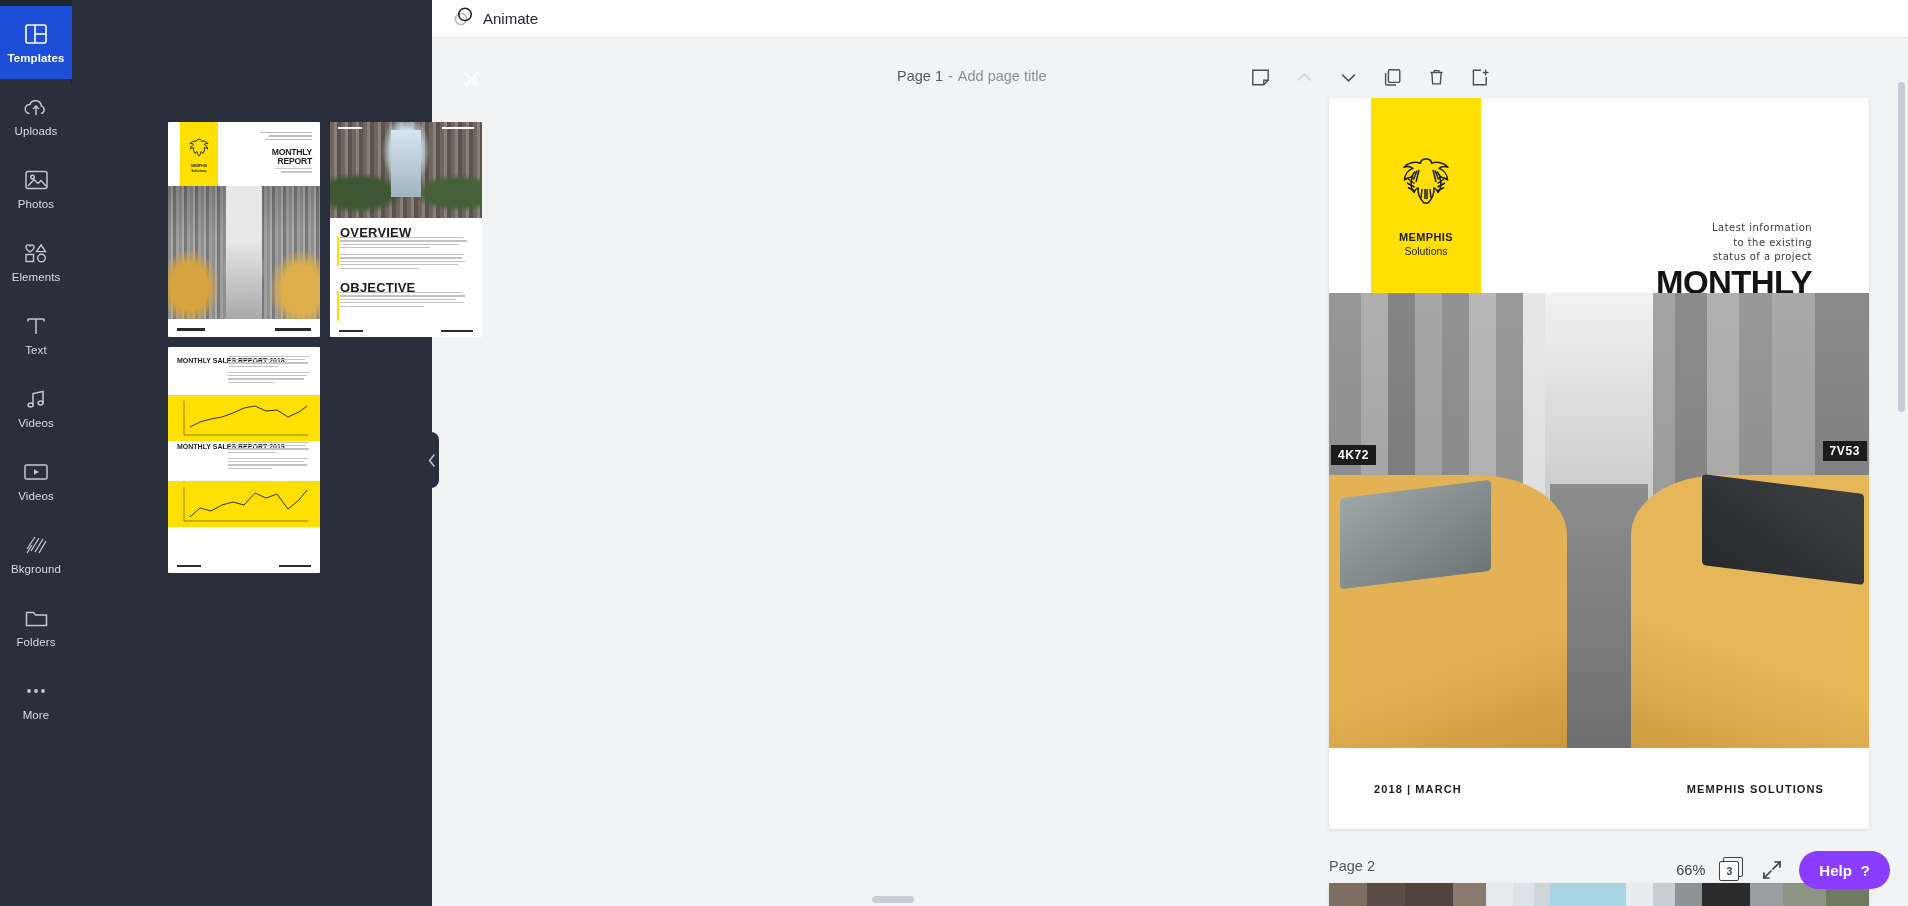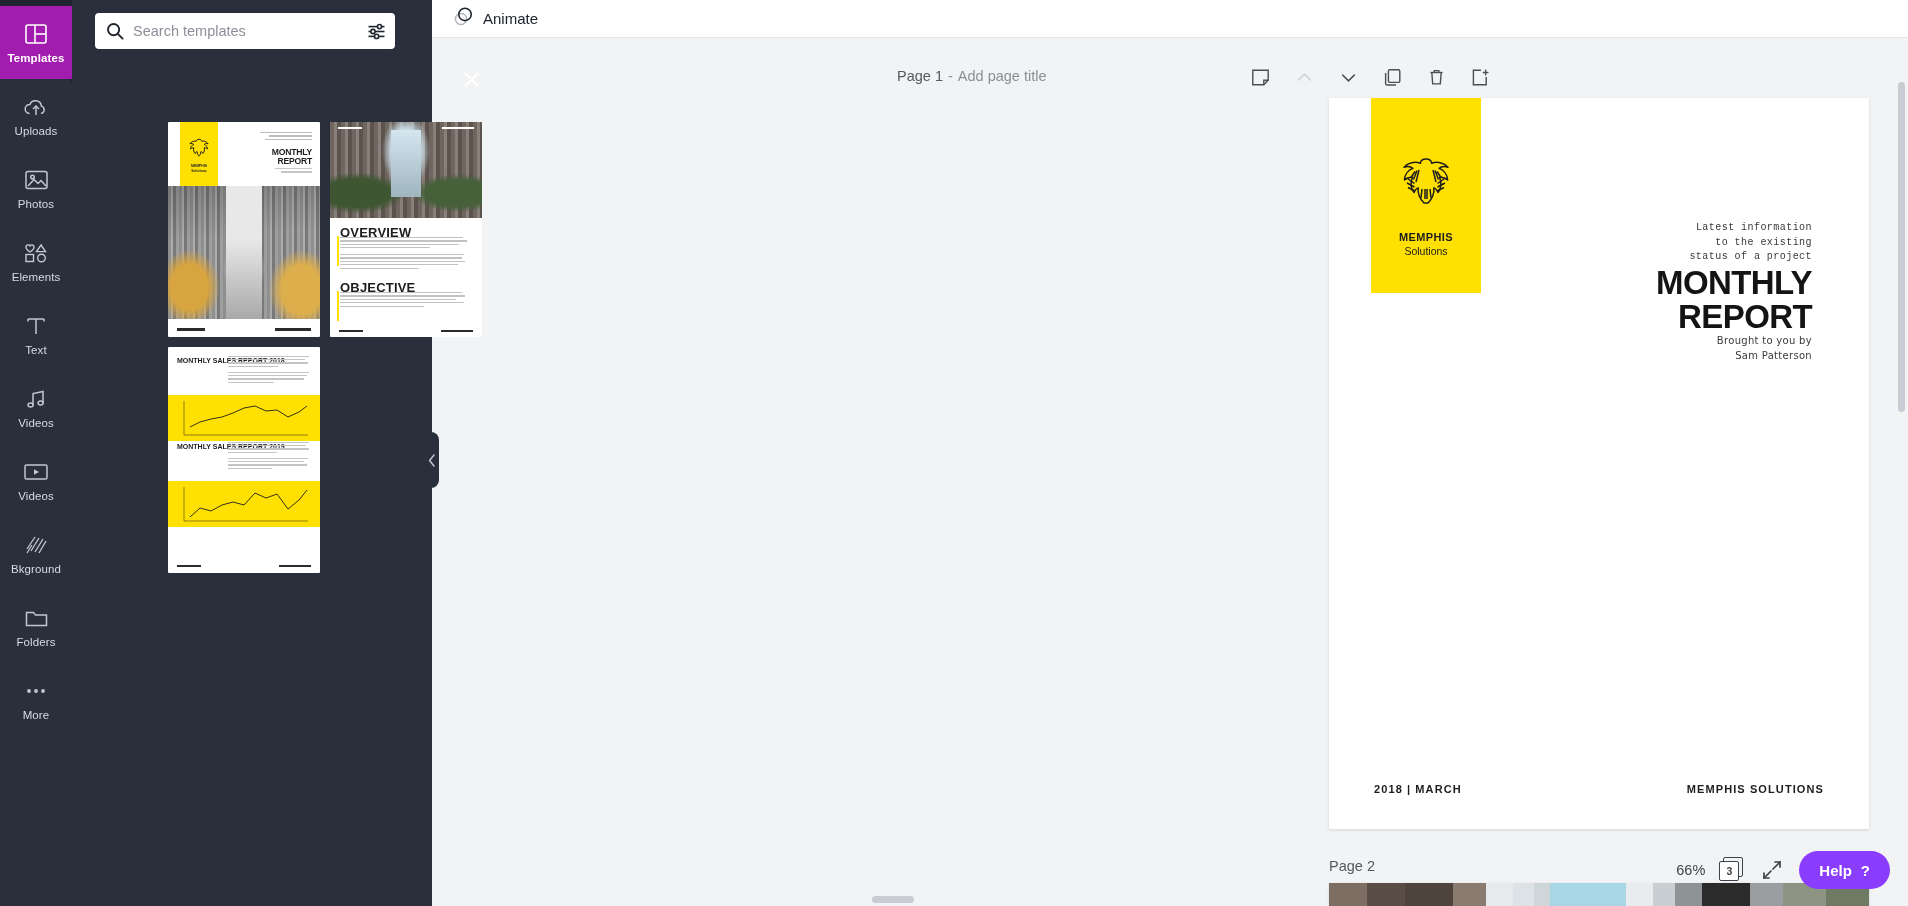--- a/index.html
+++ b/index.html
@@ -19,21 +19,21 @@
     padding-top: 6px;
     z-index: 30;
   }
   .rail-item {
     width: 72px; height: 73px;
     display: flex; flex-direction: column;
     align-items: center; justify-content: center;
     color: #c3c7d1; cursor: pointer;
     position: relative;
   }
-  .rail-item.active { background: #a21caf; }
+  .rail-item.active { background: #1d4ed8; }
   .rail-label { font-size: 11.5px; margin-top: 5px; letter-spacing: .1px; color:#d7dae2; }
   .rail-item.active .rail-label { color: #ffffff; font-weight: 600; }
   .rail-ico { width: 26px; height: 26px; display:flex; align-items:center; justify-content:center; }
   .rail-ico svg { display:block; }
 
   
   #rail-round {
     position:absolute; left:0; top:73px; width:72px; height:833px;
     background:#2a2f3c; border-top-right-radius:14px; z-index:-1;
   }
@@ -463,39 +463,20 @@
           <circle cx="11" cy="4" r="1.9"></circle>
           <circle cx="18" cy="4" r="1.9"></circle>
       </svg>
     </span>
     <span class="rail-label">More</span>
   </div>
 </div>
 
 <div id="panel">
 
-  <div id="search-wrap">
-    <span id="search-icon">
-      <svg width="18" height="18" viewBox="0 0 18 18" fill="none" stroke="#20242e" stroke-width="1.9">
-        <circle cx="7.6" cy="7.6" r="5.6"></circle>
-          <line x1="11.8" y1="11.8" x2="16.6" y2="16.6" stroke-linecap="round"></line>
-      </svg>
-    </span>
-    <input id="search-input" type="text" value="" placeholder="Search templates" style="">
-    <span id="filter-btn">
-      <svg width="19" height="19" viewBox="0 0 19 19" fill="none" stroke="#20242e" stroke-width="1.6">
-        <line x1="1.5" y1="4.6" x2="17.5" y2="4.6"></line>
-          <line x1="1.5" y1="9.5" x2="17.5" y2="9.5"></line>
-        <line x1="1.5" y1="14.4" x2="17.5" y2="14.4"></line>
-        <circle cx="12.5" cy="4.6" r="2.1" fill="#fff"></circle>
-          <circle cx="6" cy="9.5" r="2.1" fill="#fff"></circle>
-        <circle cx="9.6" cy="14.4" r="2.1" fill="#fff"></circle>
-      </svg>
-    </span>
-  </div>
 
 
   <div id="panel-close">
     <svg width="17" height="17" viewBox="0 0 17 17" stroke="#ffffff" stroke-width="1.9" stroke-linecap="round">
       <line x1="2.5" y1="2.5" x2="14.5" y2="14.5"></line>
         <line x1="14.5" y1="2.5" x2="2.5" y2="14.5"></line>
     </svg>
   </div>
 
   <div id="thumbs">
@@ -670,31 +651,41 @@
       <div id="d1-yellow">
         <svg id="d1-bird" viewBox="0 0 64 64">
           <g fill="none" stroke="#1d1d1d" stroke-width="1.5" stroke-linejoin="round">
             <path d="M32 6c-3.6 0-5.4 2.1-5.6 4.3-5.4-2.3-12.4-.7-16.4 3.9 4.2-1.2 7.2-.3 8.9 1.1-4.8 1.8-8.3 6.4-8.5 11.6 3-2.6 6-3 8.1-2.6-2.4 4.6-1.8 11.2 1.5 15.2 1.2-2.8 2.8-4.2 4.2-4.6-.8 5 1.8 11.3 5.8 15.1h4c4-3.8 6.6-10.1 5.8-15.1 1.4.4 3 1.8 4.2 4.6 3.3-4 3.9-10.6 1.5-15.2 2.1-.4 5.1 0 8.1 2.6-.2-5.2-3.7-9.8-8.5-11.6 1.7-1.4 4.7-2.3 8.9-1.1-4-4.6-11-6.2-16.4-3.9C37.4 8.1 35.6 6 32 6z"></path>
             <path d="M21 18.5l-4 6M23 17.5l-3.5 9M25 17l-3 12M13.5 25.5l7 5M13 30l7.5 4M14 34.5l7 3.5M43 18.5l4 6M41 17.5l3.5 9M39 17l3 12M50.5 25.5l-7 5M51 30l-7.5 4M50 34.5l-7 3.5M28 36l-1 9M31 36v10M33 36v10M36 36l1 9"></path>
           </g>
         </svg>
         <div id="d1-brand1">MEMPHIS</div>
         <div id="d1-brand2">Solutions</div>
       </div>
-      <div id="d1-kicker" style="white-space:pre-line;font-family:Liberation Mono, monospace;">Latest  information
+      <div id="d1-kicker" style="white-space:pre-line;">Latest  information
 to the existing
 status of a project</div>
       <div id="d1-h1">
         <span>MONTHLY</span><br>
         <span>REPORT</span>
       </div>
       <div id="d1-by" style="white-space:pre-line;">Brought to you by
 Sam Patterson</div>
     </div>
 
+    <div id="d1-photo">
+      <div class="sky"></div>
+      <div class="road"></div>
+      <div class="cab-l"></div>
+      <div class="cab-r"></div>
+      <div class="wind-l"></div>
+      <div class="wind-r"></div>
+      <div class="cabsign" id="sign-l">4K72</div>
+      <div class="cabsign" id="sign-r">7V53</div>
+    </div>
 
     <div id="d1-foot">
       <span class="d1-foot-txt">2018 | MARCH</span>
       <span class="d1-foot-txt">MEMPHIS SOLUTIONS</span>
     </div>
   </div>
 
   <div id="page2-hdr">Page 2</div>
   <div id="doc2">
     <div id="d2-photo"></div>

